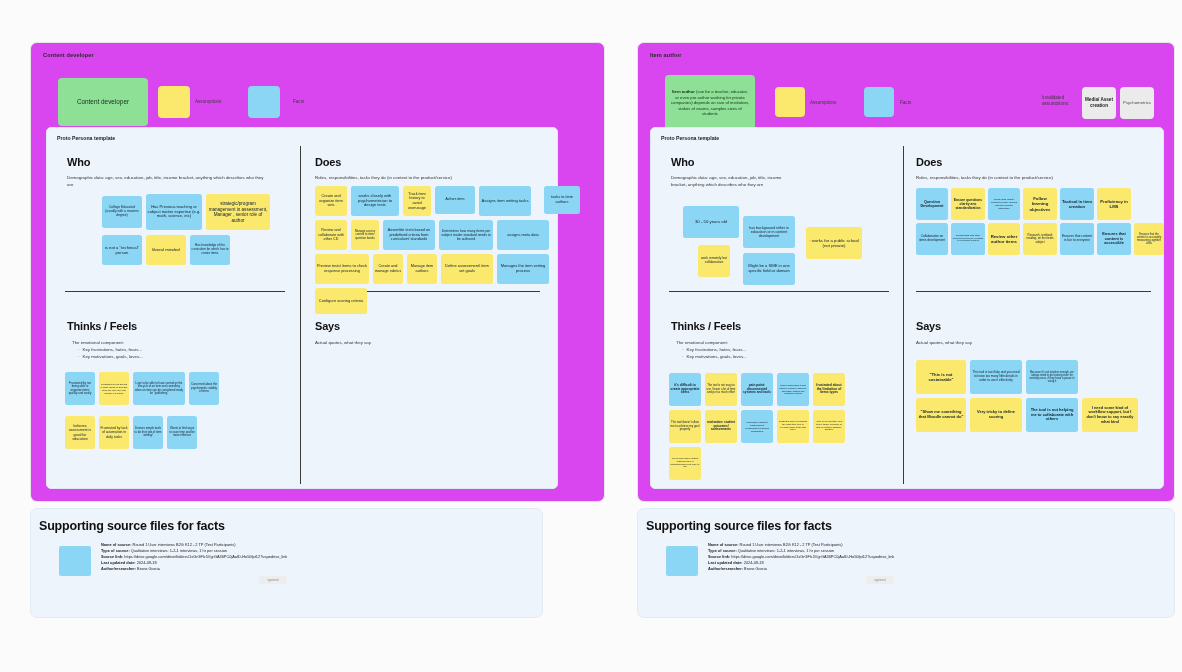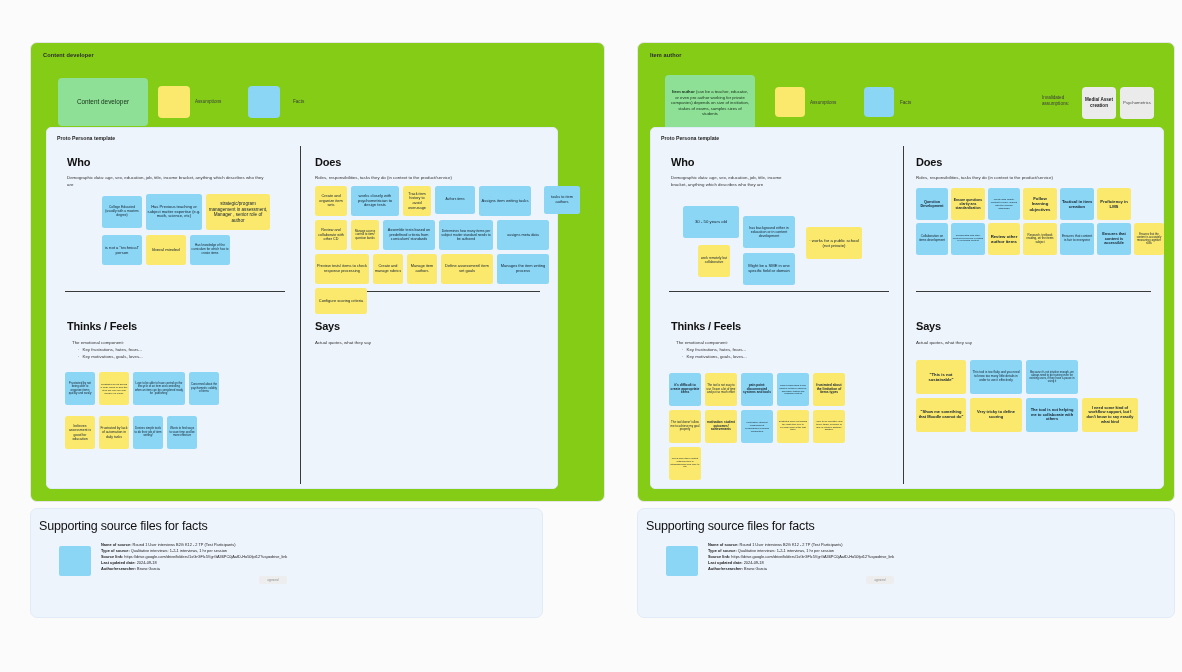--- a/index.html
+++ b/index.html
@@ -8,21 +8,21 @@
     background: #fbfbfb;
     font-family: "Liberation Sans", sans-serif;
     color: #1b1b1b;
     overflow: hidden;
   }
   .board { position: relative; width: 1182px; height: 672px; }
 
   
   .panel {
     position: absolute;
-    background: #84cc16;
+    background: #d946ef;
     border: 1px solid #e6e6e6;
     border-radius: 7px;
   }
   #panel-left      { left: 30px;  top: 42px;  width: 575px; height: 460px; }
   #panel-right     { left: 637px; top: 42px;  width: 538px; height: 460px; }
   #source-left     { left: 30px;  top: 508px; width: 513px; height: 110px; background:#eef4fc; border-color:#e1ebf8; }
   #source-right    { left: 637px; top: 508px; width: 538px; height: 110px; background:#eef4fc; border-color:#e1ebf8; }
 
   .panel-caption {
     position: absolute; left: 12px; top: 9px;
@@ -74,21 +74,21 @@
     display: flex; align-items: center; justify-content: center;
     text-align: center; line-height: 1.2;
     color: #13212e; overflow: hidden; padding: 1.5px;
     word-break: break-word;
   }
   .note.y { background: #fbe96e; }
   .note.b { background: #8cd6f5; }
   .note.bold { font-weight: bold; }
 
   
-  .src-title { position: absolute; left: 8px; top: 10px; font-size: 12.5px; font-weight: normal; color: #111; letter-spacing: -.2px; }
+  .src-title { position: absolute; left: 8px; top: 10px; font-size: 12.5px; font-weight: bold; color: #111; letter-spacing: -.2px; }
   .src-thumb { position: absolute; background: #8cd6f5; border-radius: 2px; }
   .src-lines { position: absolute; font-size: 3.9px; line-height: 1.55; color: #1c1c1c; }
   .src-lines b { font-weight: bold; }
   .src-stamp {
     position: absolute; background: #ededed; border-radius: 2px;
     font-size: 2.6px; color: #8a8a8a; display: flex; align-items: center; justify-content: center;
   }
 </style>
 </head>
 <body>

